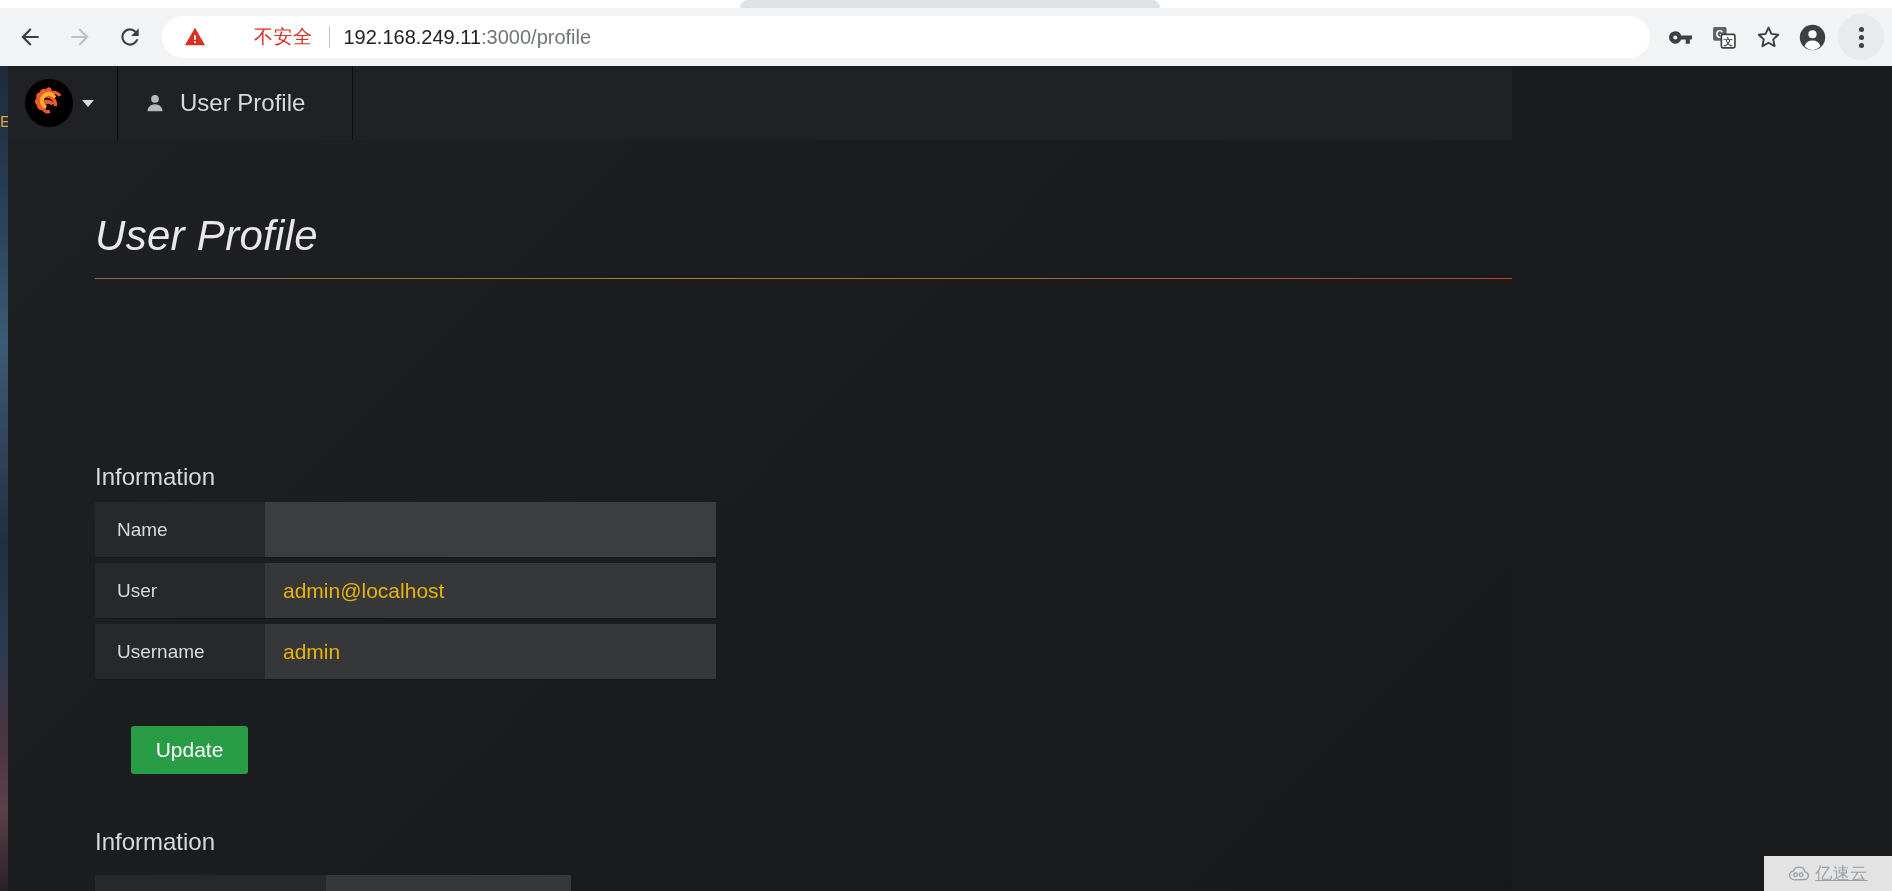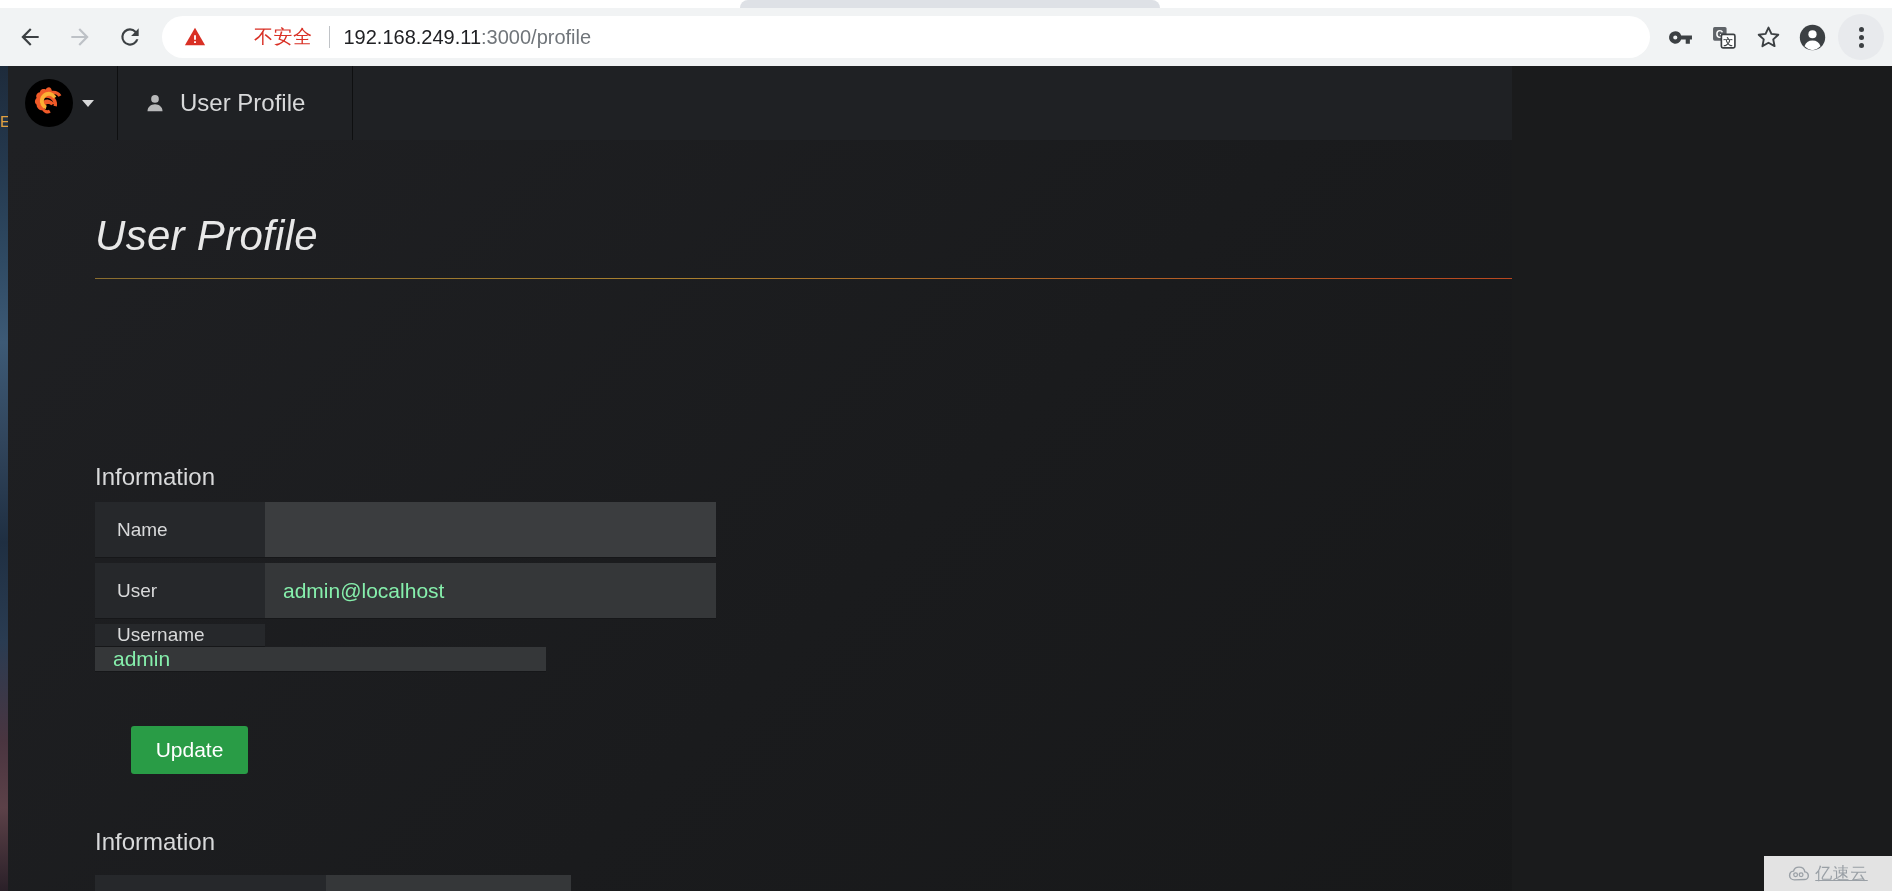--- a/index.html
+++ b/index.html
@@ -258,32 +258,32 @@
     color: #d8d9da;
     font-size: 19px;
     flex: 0 0 auto;
     border-bottom: 1px solid #161719;
   }
   .form-input {
     background: #353739;
     display: flex;
     align-items: center;
     padding-left: 18px;
-    color: #86efac;
+    color: #eab308;
     font-size: 21px;
     flex: 0 0 auto;
     border-bottom: 1px solid #161719;
     position: relative;
   }
   .form-input.empty-val { background: #3b3d3f; }
 
   
   #row-name     { top: 362px; }
   #row-email    { top: 423px; }
-  #row-username { top: 484px; flex-direction: column; }
+  #row-username { top: 484px; }
   #row-name .form-label, #row-email .form-label, #row-username .form-label { width: 170px; }
   #row-name .form-input, #row-email .form-input, #row-username .form-input { width: 451px; }
 
   #update-button {
     position: absolute;
     left: 87px; top: 586px;
     width: 117px; height: 48px;
     background: #299c46;
     border: none;
     border-radius: 3px;

